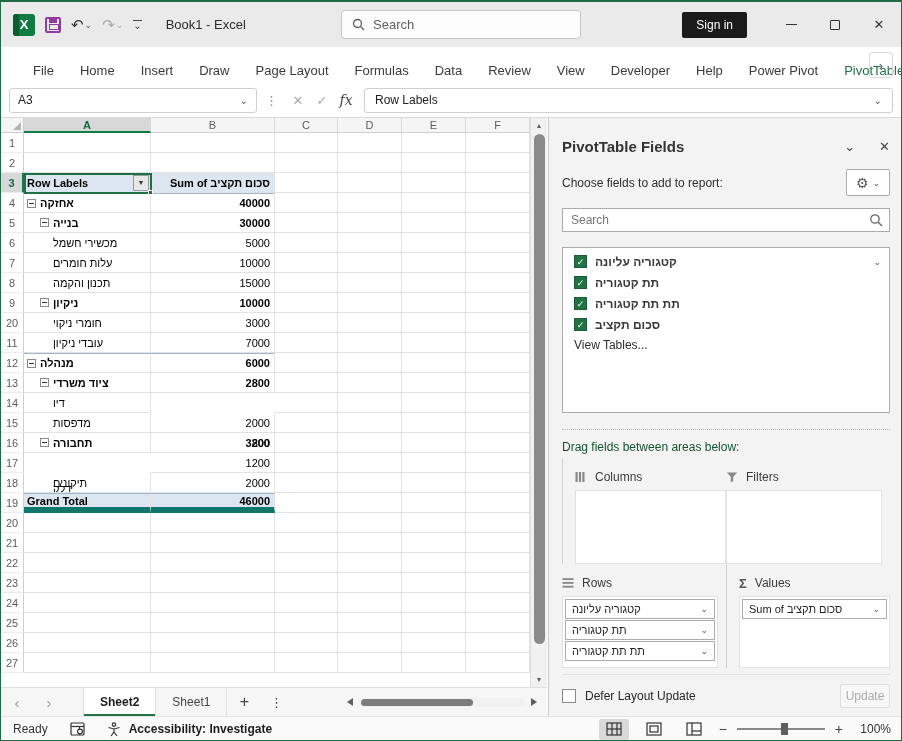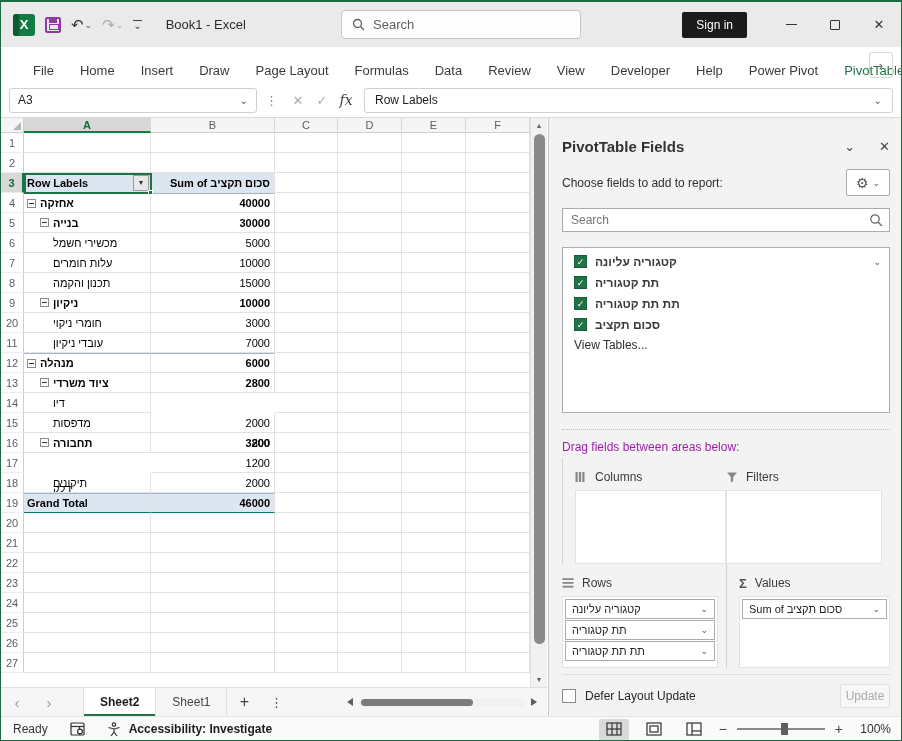--- a/index.html
+++ b/index.html
@@ -52,21 +52,21 @@
   .col-h { height:15px; background:#f5f5f5; border-right:1px solid #d8d8d8; border-bottom:1px solid #cfcfcf; font-size:11px; color:#5c5c5c; display:flex; align-items:center; justify-content:center; }
   .col-h.sel { background:#d8d8d8; color:#0e6b3c; border-bottom:2px solid #107c41; font-weight:bold; }
   .grid-body { position:relative; }
   .g-row { display:flex; height:20px; }
   .rnum { width:23px; font-size:11px; color:#5c5c5c; display:flex; align-items:center; justify-content:center; border-right:1px solid #cfcfcf; border-bottom:1px solid #ededed; background:#fff; }
   .rnum.sel { background:#d8d8d8; color:#0e6b3c; border-right:2px solid #107c41; font-weight:bold; }
   .cell { height:20px; border-right:1px solid #e2e2e2; border-bottom:1px solid #e2e2e2; font-size:11px; color:#000; display:flex; align-items:center; overflow:hidden; white-space:nowrap; }
   .cell.bold { font-weight:bold; }
   .cell.blue-bg { background:#dce6f1; }
   .cell.top-blue { border-top:1px solid #9eb6d2; }
-  .cell.bot-blue { border-bottom:1px solid #0f766e; }
+  .cell.bot-blue { border-bottom:6px solid #0f766e; }
   .cell.num { justify-content:flex-end; padding-right:4px; }
   .a-label { display:flex; align-items:center; gap:4px; }
   .minus-box { width:9px; height:9px; border:1px solid #8a8a8a; background:#fdfdfd; position:relative; flex:none; }
   .minus-box::after { content:""; position:absolute; left:1px; top:3px; width:5px; height:1px; background:#333; }
   .filter-btn { margin-left:auto; margin-right:1px; width:16px; height:16px; background:#e8e8e8; border:1px solid #9a9a9a; display:flex; align-items:center; justify-content:center; font-size:7px; color:#333; flex:none; }
   .sel-overlay { position:absolute; border:2px solid #1e7145; pointer-events:none; }
   .fill-handle { position:absolute; width:5px; height:5px; background:#1e7145; border:1px solid #fff; right:-3px; bottom:-3px; }
   .vscroll { position:absolute; left:529px; top:0; width:17px; height:569px; background:#f1f1f1; border-left:1px solid #e0e0e0; }
   .vscroll .arr { height:15px; display:flex; align-items:center; justify-content:center; font-size:7px; color:#616161; }
   .vthumb { position:absolute; left:3px; top:16px; width:11px; height:510px; background:#8a8a8a; border-radius:6px; }
@@ -111,21 +111,21 @@
   .chev-sm { font-size:9px; color:#555; }
   .pane-search { margin-top:12px; height:24px; background:#fff; border:1px solid #acacac; display:flex; align-items:center; padding:0 6px 0 8px; color:#767676; font-size:12px; }
   .pane-search .mag { margin-left:auto; }
   .field-list { margin-top:15px; height:166px; background:#fff; border:1px solid #acacac; overflow:hidden; padding-top:3px; }
   .field-item { height:21px; display:flex; align-items:center; padding:0 8px 0 11px; gap:8px; }
   .cbx { width:13px; height:13px; background:#217346; border:1px solid #1a5c38; color:#fff; font-size:9px; display:flex; align-items:center; justify-content:center; flex:none; }
   .cbx-empty { width:14px; height:14px; background:#fff; border:1px solid #8a8a8a; flex:none; }
   .field-label { font-weight:bold; color:#3a3a3a; font-size:12px; }
   .field-item .chev-sm { margin-left:auto; }
   .more-tables { padding:3px 11px; color:#2f2f2f; font-size:12px; }
-  .drag-hint { margin-top:16px; padding-top:10px; border-top:1px dotted #bfbfbf; font-size:12px; color:#a21caf; }
+  .drag-hint { margin-top:16px; padding-top:10px; border-top:1px dotted #bfbfbf; font-size:12px; color:#14532d; }
   .areas { display:grid; grid-template-columns:1fr 1fr; column-gap:0; margin-top:4px; }
   .area { padding:8px 8px 0 0; }
   .area.rightcol { border-left:1px solid #d2d2d2; padding-left:12px; padding-right:0; }
   .area-head { display:flex; align-items:center; gap:8px; height:22px; color:#3a3a3a; font-size:12px; }
   .area-box { margin-top:2px; background:#fff; border:1px solid #e3e3e3; height:74px; padding:2px; }
   .area-box.tall { height:72px; }
   .pill { height:20px; background:#fff; border:1px solid #acacac; display:flex; align-items:center; padding:0 6px; margin-bottom:1px; font-size:11px; color:#222; }
   .pill .chev-sm { margin-left:auto; }
   .sigma { font-size:13px; color:#555; font-weight:bold; }
   .defer-row { margin-top:auto; margin-bottom:8px; border-top:1px solid #e0e0e0; padding-top:9px; display:flex; align-items:center; gap:9px; }

